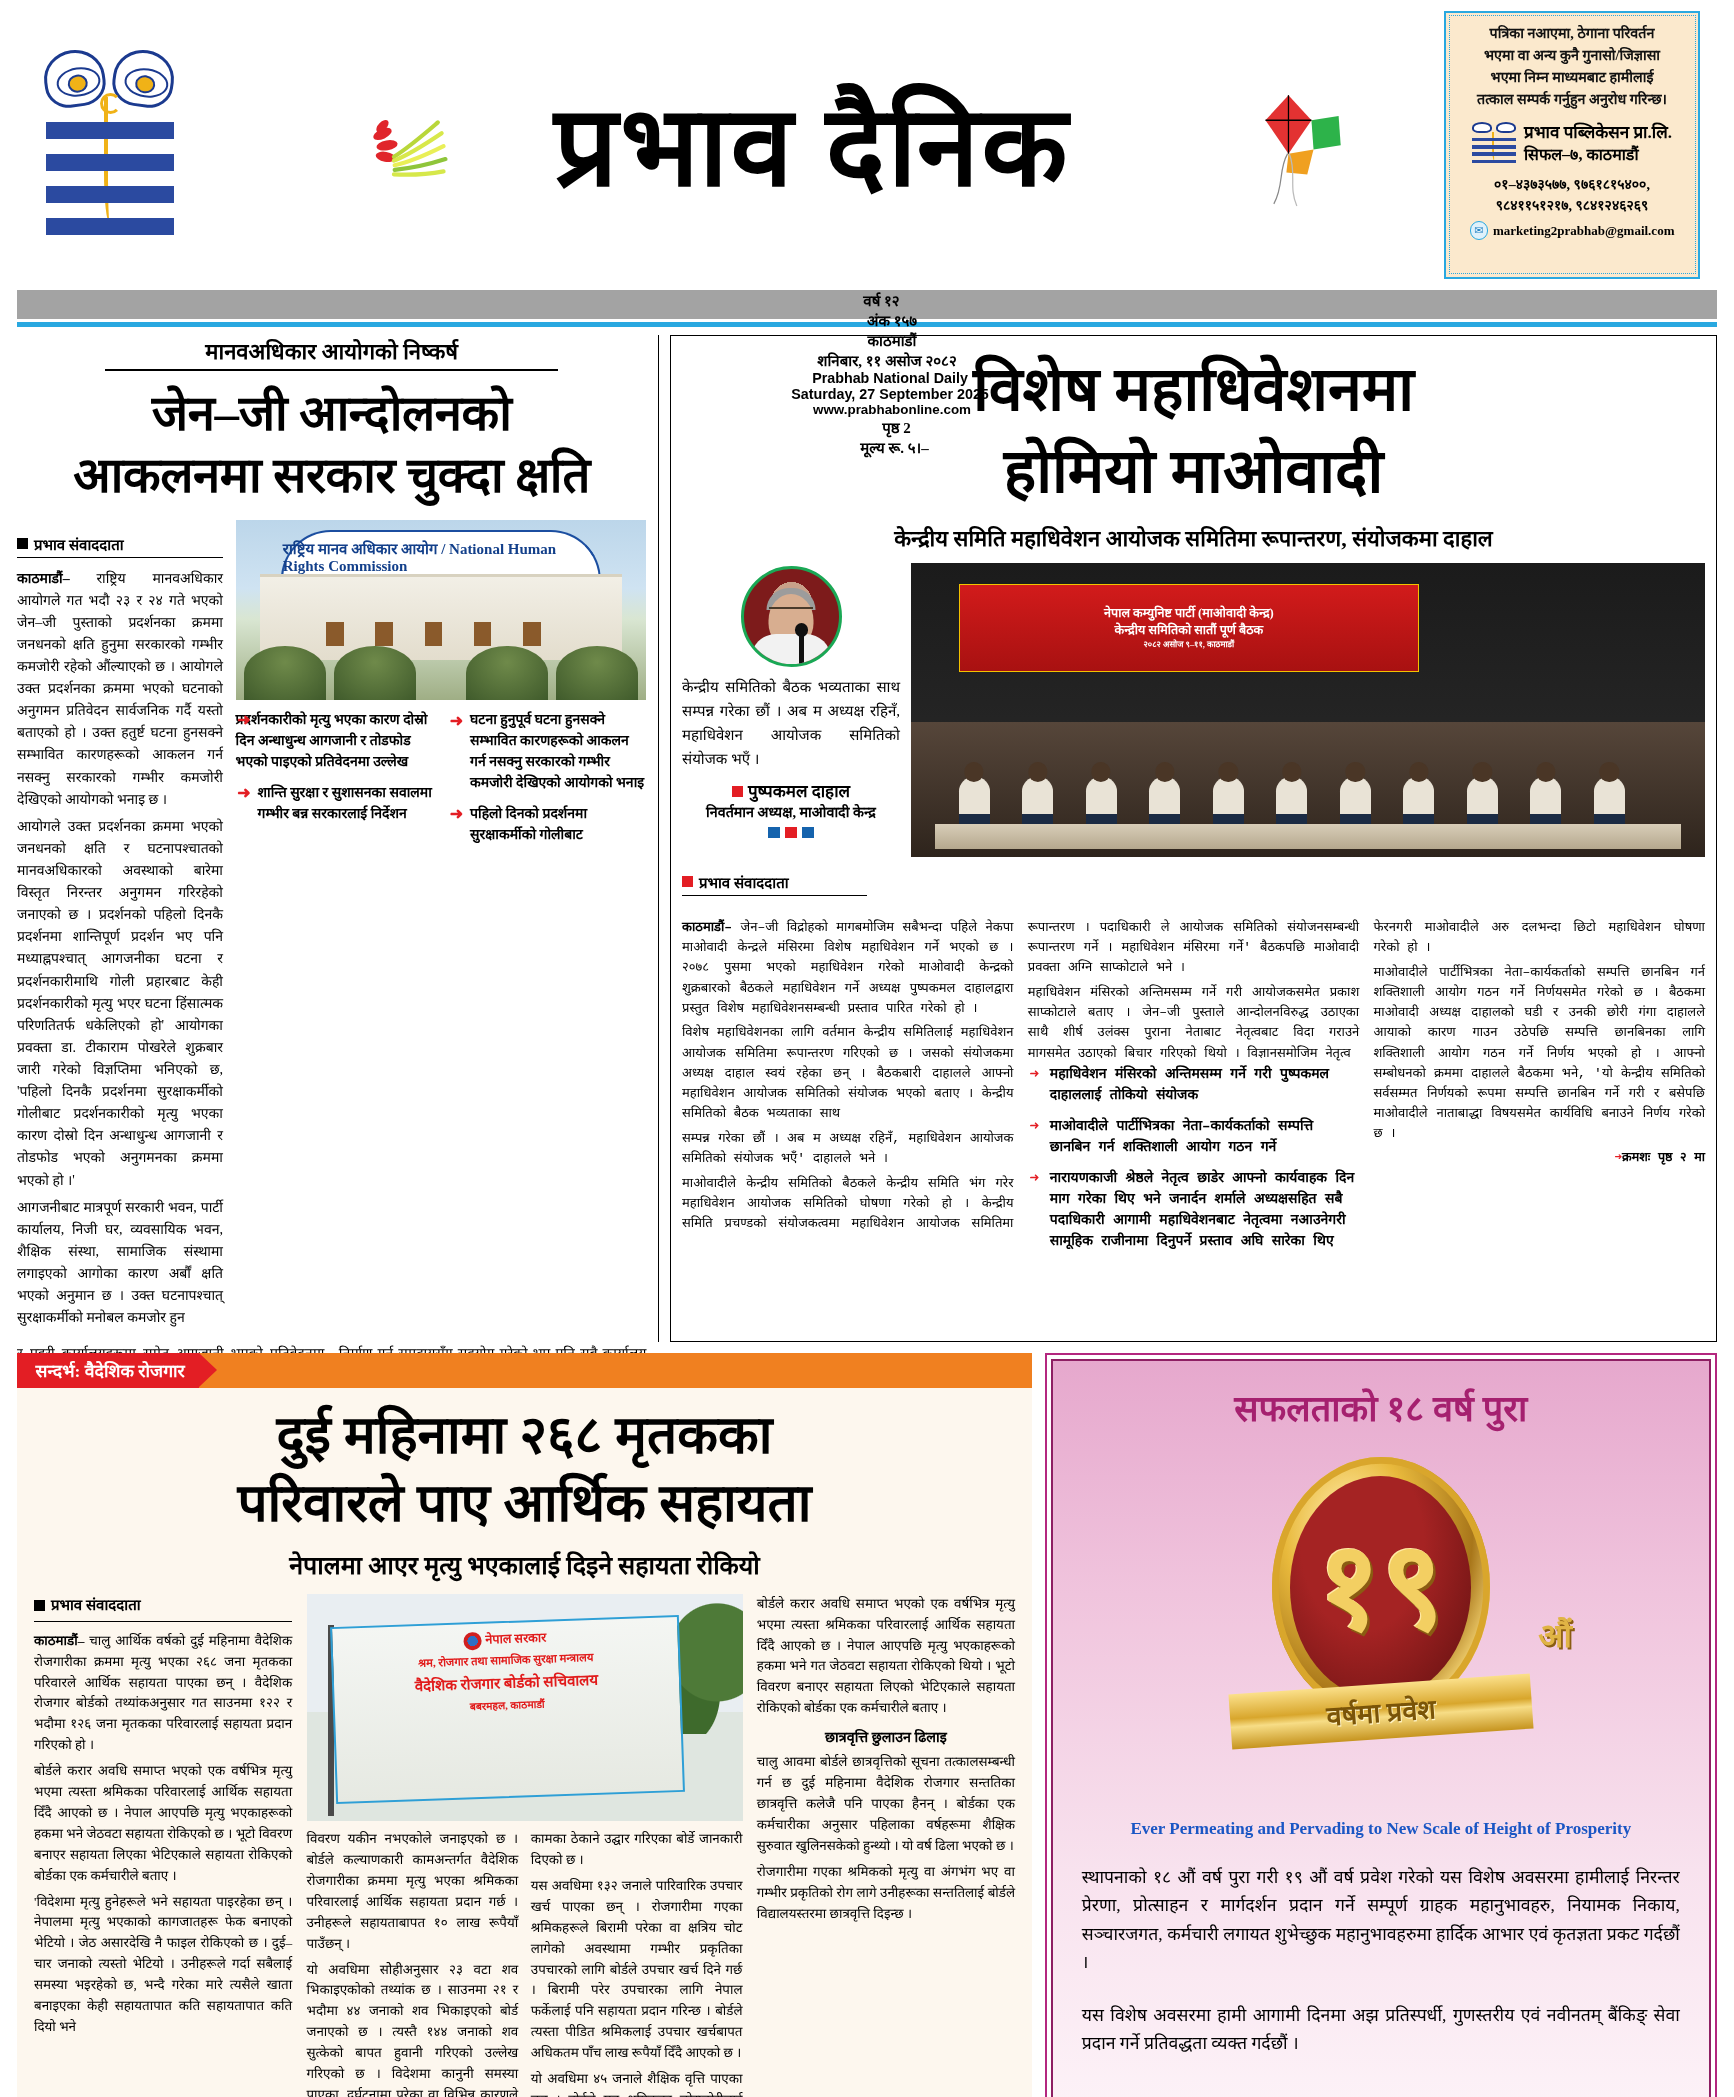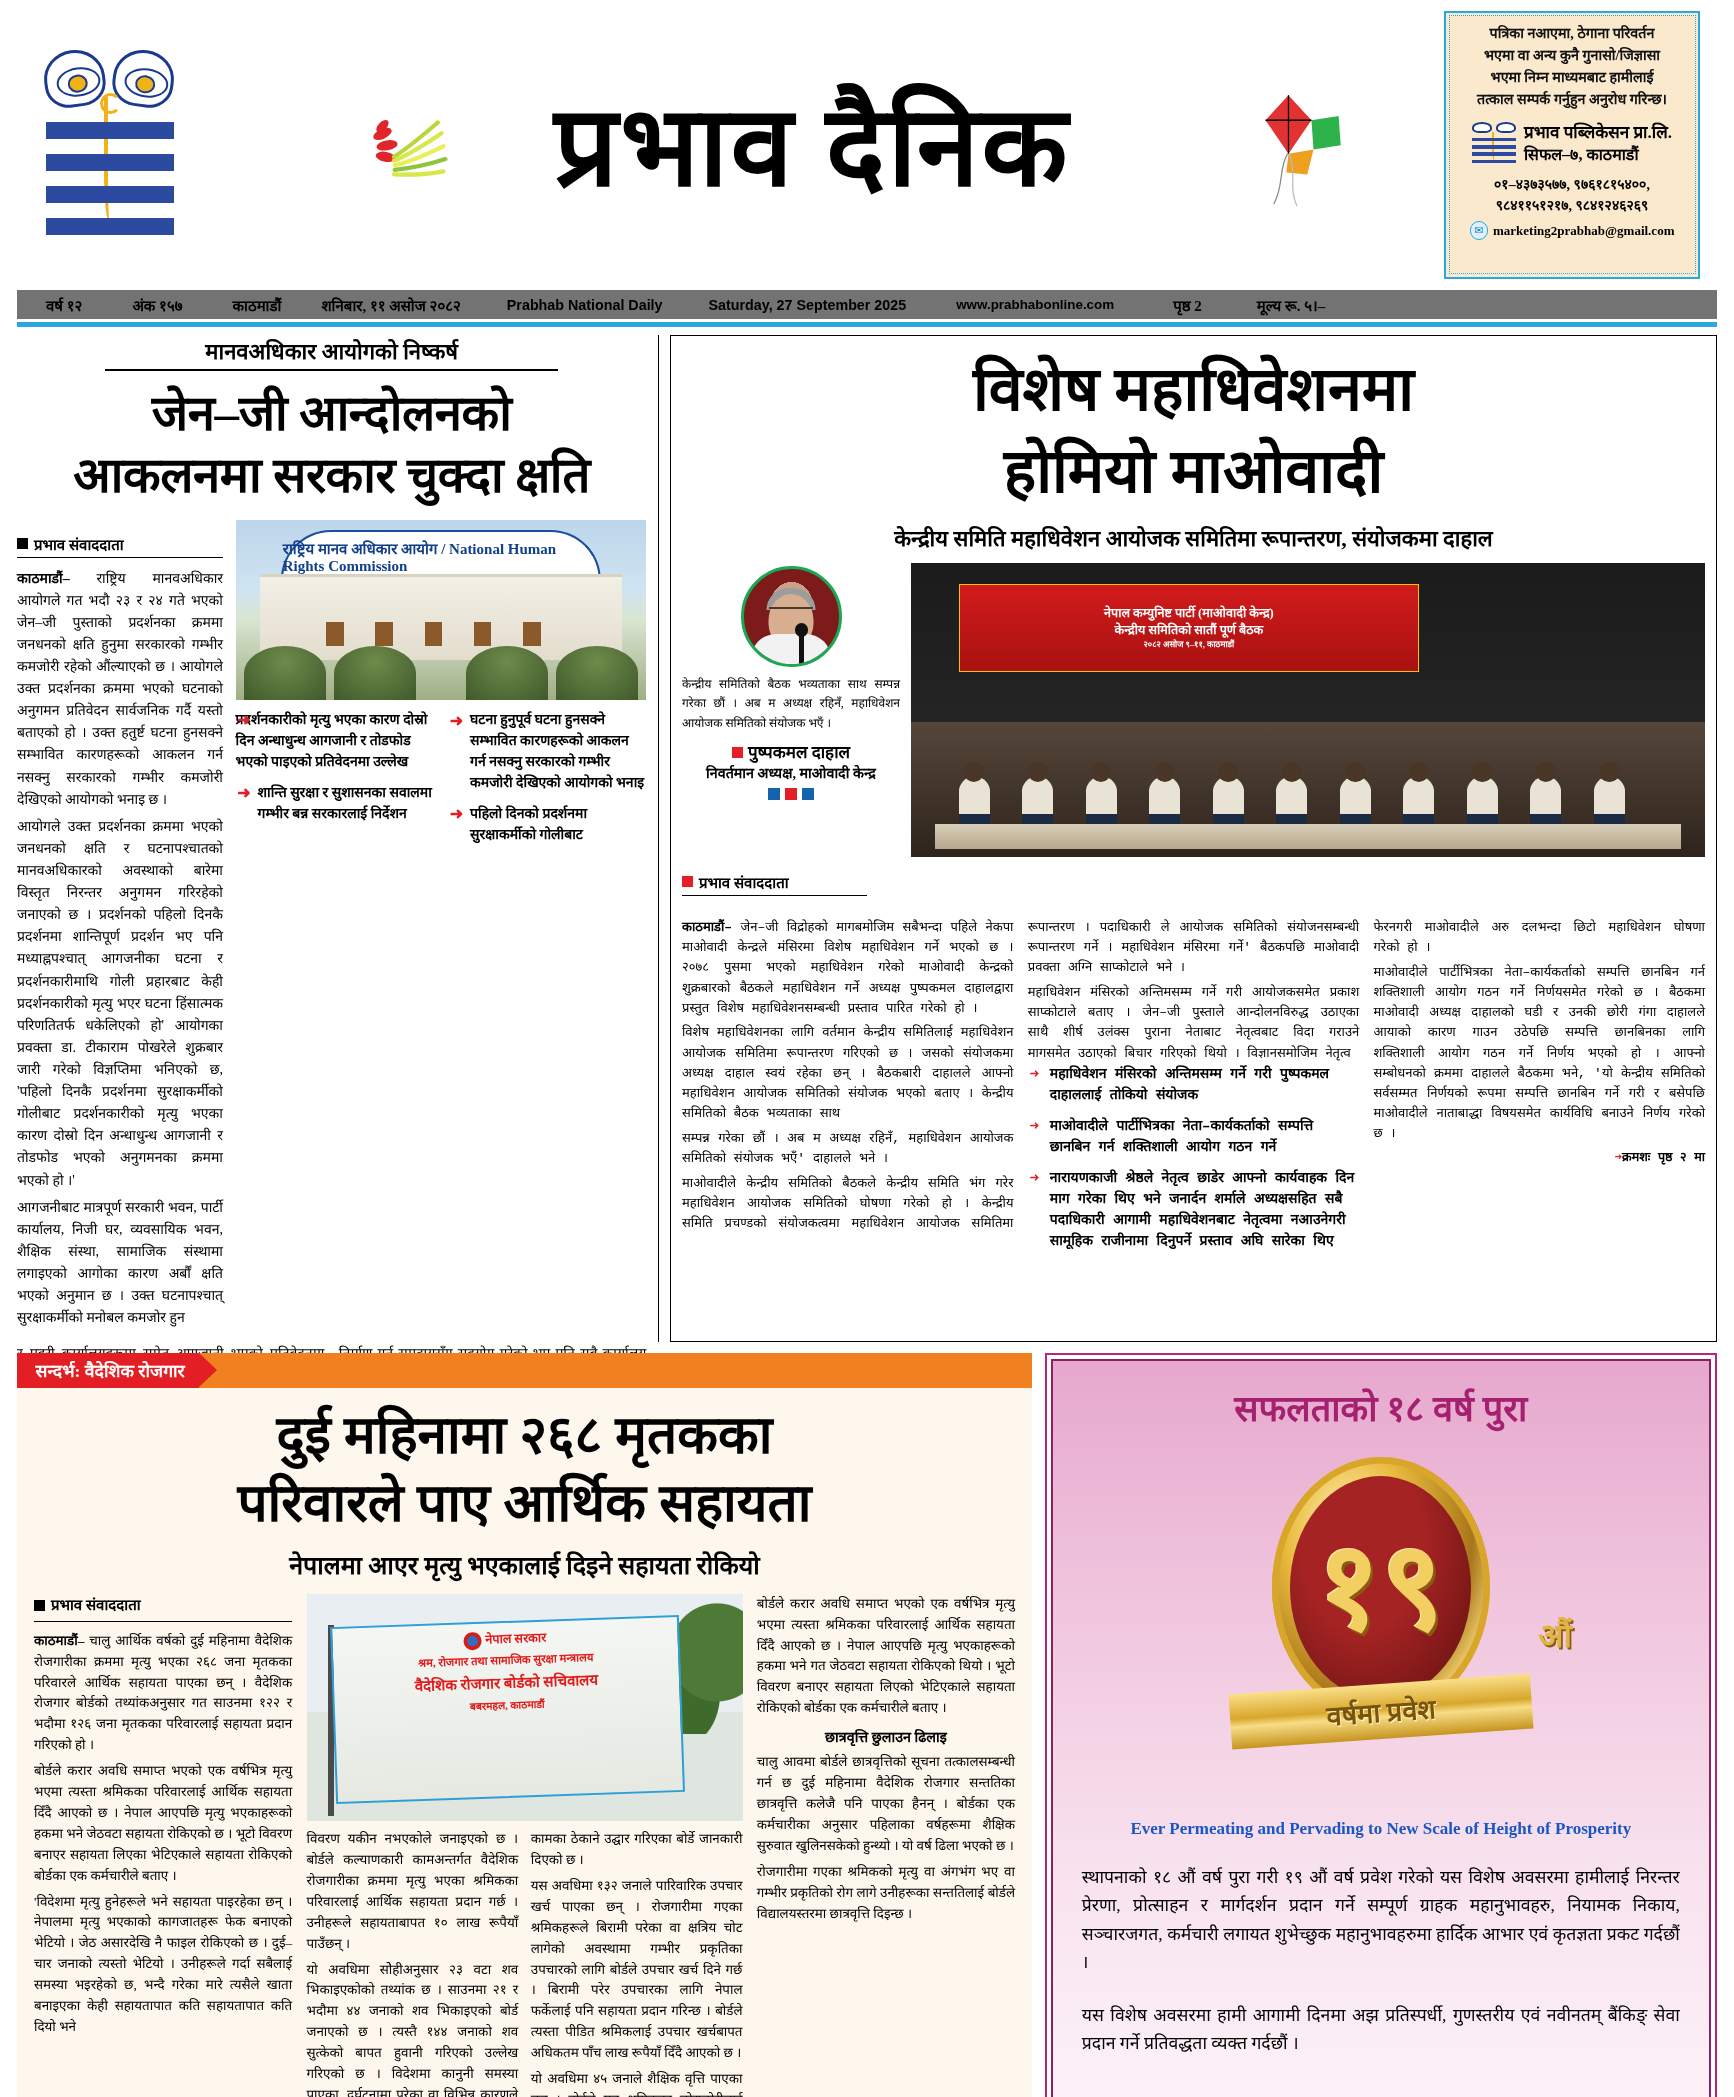--- a/index.html
+++ b/index.html
@@ -130,26 +130,27 @@
   .cb-env {
     width: 18.5px; height: 18.5px; border-radius: 50%;
     background: #dff1fb; border: 1.3px solid #29a8e0;
     position: relative; flex: 0 0 18.5px;
   }
   .cb-env::before{content:"✉";position:absolute;inset:0;display:flex;align-items:center;justify-content:center;color:#1f7fc0;font-size:11px;}
   .cb-email { font-family:"Liberation Serif",serif; font-size: 13px; font-weight: 700; }
 
   
   .infobar {
-    background: #737373;
+    background: #a3a3a3;
     height: 30px;
     margin: 0 17px;
     display: flex; align-items: center;
     font-size: 15px; font-weight: 600;
     border-top: 1.7px solid #fff;
+    flex-direction: column;
   }
   .infobar span { white-space: nowrap; }
   .infobar .i1 { margin-left: 29px; }
   .infobar .i2 { margin-left: 50px; }
   .infobar .i3 { margin-left: 50px; }
   .infobar .i4 { margin-left: 40px; }
   .infobar .i5 { margin-left: 46px; font-family:"Liberation Sans",sans-serif; font-size:14.3px;}
   .infobar .i6 { margin-left: 46px; font-family:"Liberation Sans",sans-serif; font-size:14.3px;}
   .infobar .i7 { margin-left: 50px; font-family:"Liberation Sans",sans-serif; font-size:13.4px;}
   .infobar .i8 { margin-left: 59px; }
@@ -293,21 +294,21 @@
     width: 44px; height: 10px; border-top:2.1px solid #4a3a2a;
   }
   .portrait .shirt {
     position:absolute; left:50%; bottom:0; transform:translateX(-50%);
     width: 80px; height: 30px; background:#f2f2f2; border-radius: 25px 25px 0 0;
   }
   .portrait .mic {
     position:absolute; left:58%; bottom:0; width:5.9px;height:33px;background:#111;
   }
   .portrait .mic::before{content:"";position:absolute;top:-7.6px;left:-3.8px;width:13.4px;height:13.4px;border-radius:50%;background:#111;}
-  .quote-text { font-size: 12px; line-height: 1.6; text-align: justify; }
+  .quote-text { font-size: 15px; line-height: 1.6; text-align: justify; }
   .quote-name { font-size: 17px; font-weight: 800; margin-top: 7.6px; }
   .quote-name .sq { display:inline-block;width:11px;height:11px;background:#e31e24;margin-right:5px;}
   .quote-role { font-size: 14.3px; font-weight: 600; }
   .flagdots { margin-top: 5.9px; }
   .flagdots i { display:inline-block;width:11.7px;height:11.7px;margin:0 2.5px; }
   .flagdots i.b{background:#1563ad;} .flagdots i.r{background:#e31e24;}
 
   .photo-meeting {
     flex: 1 1 auto; height: 294px;
     background: linear-gradient(#1b1b1b, #2c2c2c);

